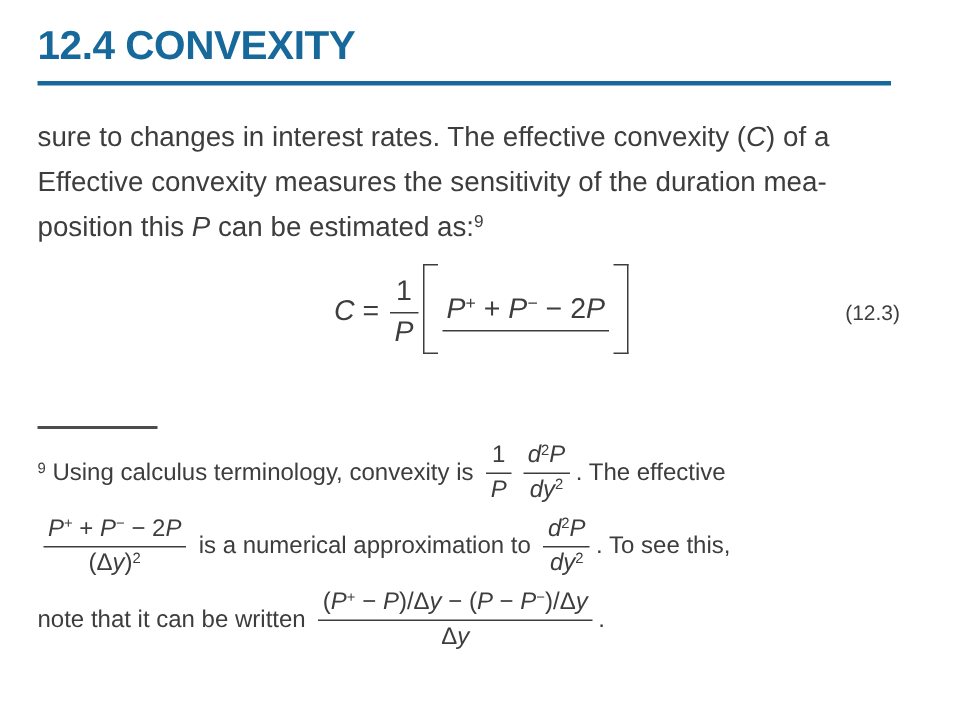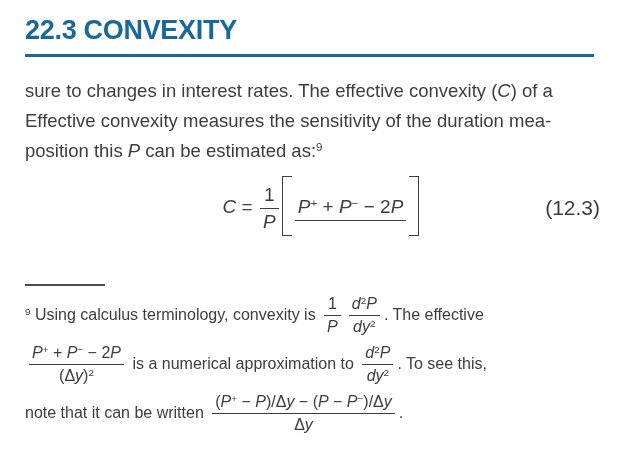--- a/index.html
+++ b/index.html
@@ -40,35 +40,35 @@
 
   
   .equation-block{position:relative;margin-top:6px;height:72px;}
   .equation-formula{
     position:absolute;left:0;right:0;top:50%;transform:translateY(-50%);
     text-align:center;font-size:19px;
   }
   .equation-formula .frac{margin:0 2px;}
   .equation-number{
     position:absolute;right:18px;top:50%;transform:translateY(-50%);
-    font-size:21px;
+    font-size:14px;
   }
 
   
   .footnote-divider{width:80px;height:2px;background:#4c4c4c;margin:40px 0 6px 0;}
   .footnote{font-size:16px;line-height:1.3;}
   .fn-line{white-space:pre;margin-bottom:2px;}
   .fn-line .frac{margin:2px 4px;}
 </style>
 </head>
 <body>
 
 <div class="page">
 
-  <h1 class="section-heading">22.3 CONVEXITY</h1>
+  <h1 class="section-heading">12.4 CONVEXITY</h1>
   <div class="heading-rule"></div>
 
   <div class="paragraph">
     <div class="para-line"><span class="txt">sure to changes in interest rates. The effective convexity (</span><i>C</i><span class="txt">) of a</span></div>
     <div class="para-line"><span class="txt">Effective convexity measures the sensitivity of the duration mea-</span></div>
     <div class="para-line"><span class="txt">position this </span><i>P</i><span class="txt"> can be estimated as:</span><sup>9</sup></div>
   </div>
 
   <div class="equation-block">
     <div class="equation-formula"><i>C</i><span class="txt"> = </span><span class="frac">

